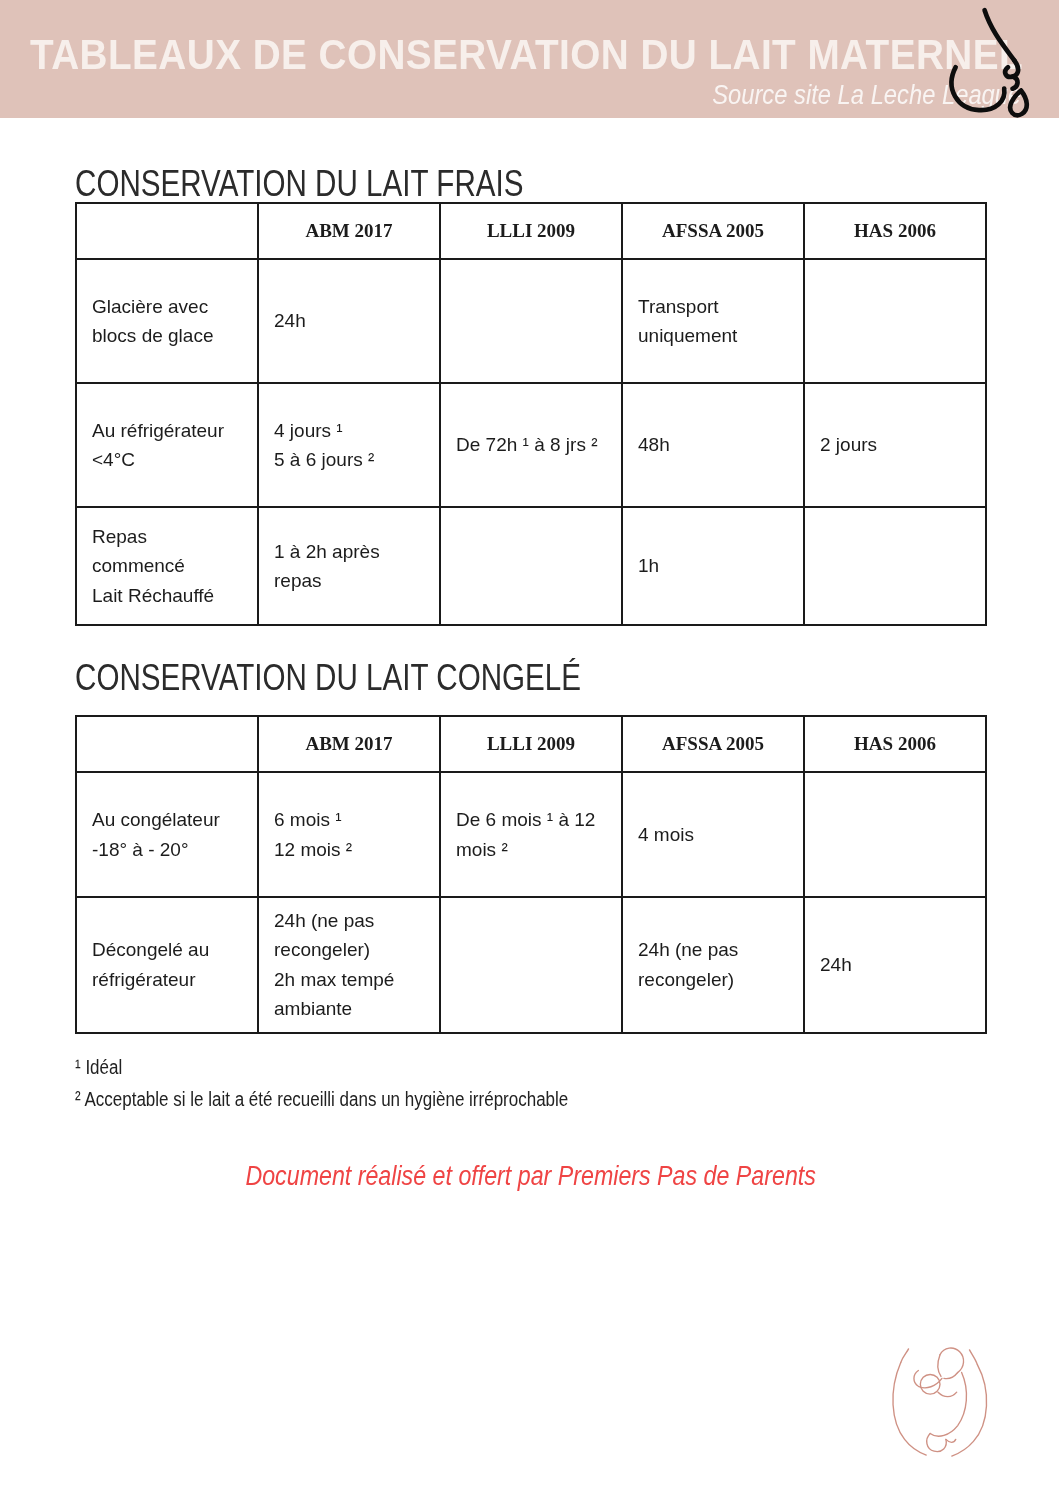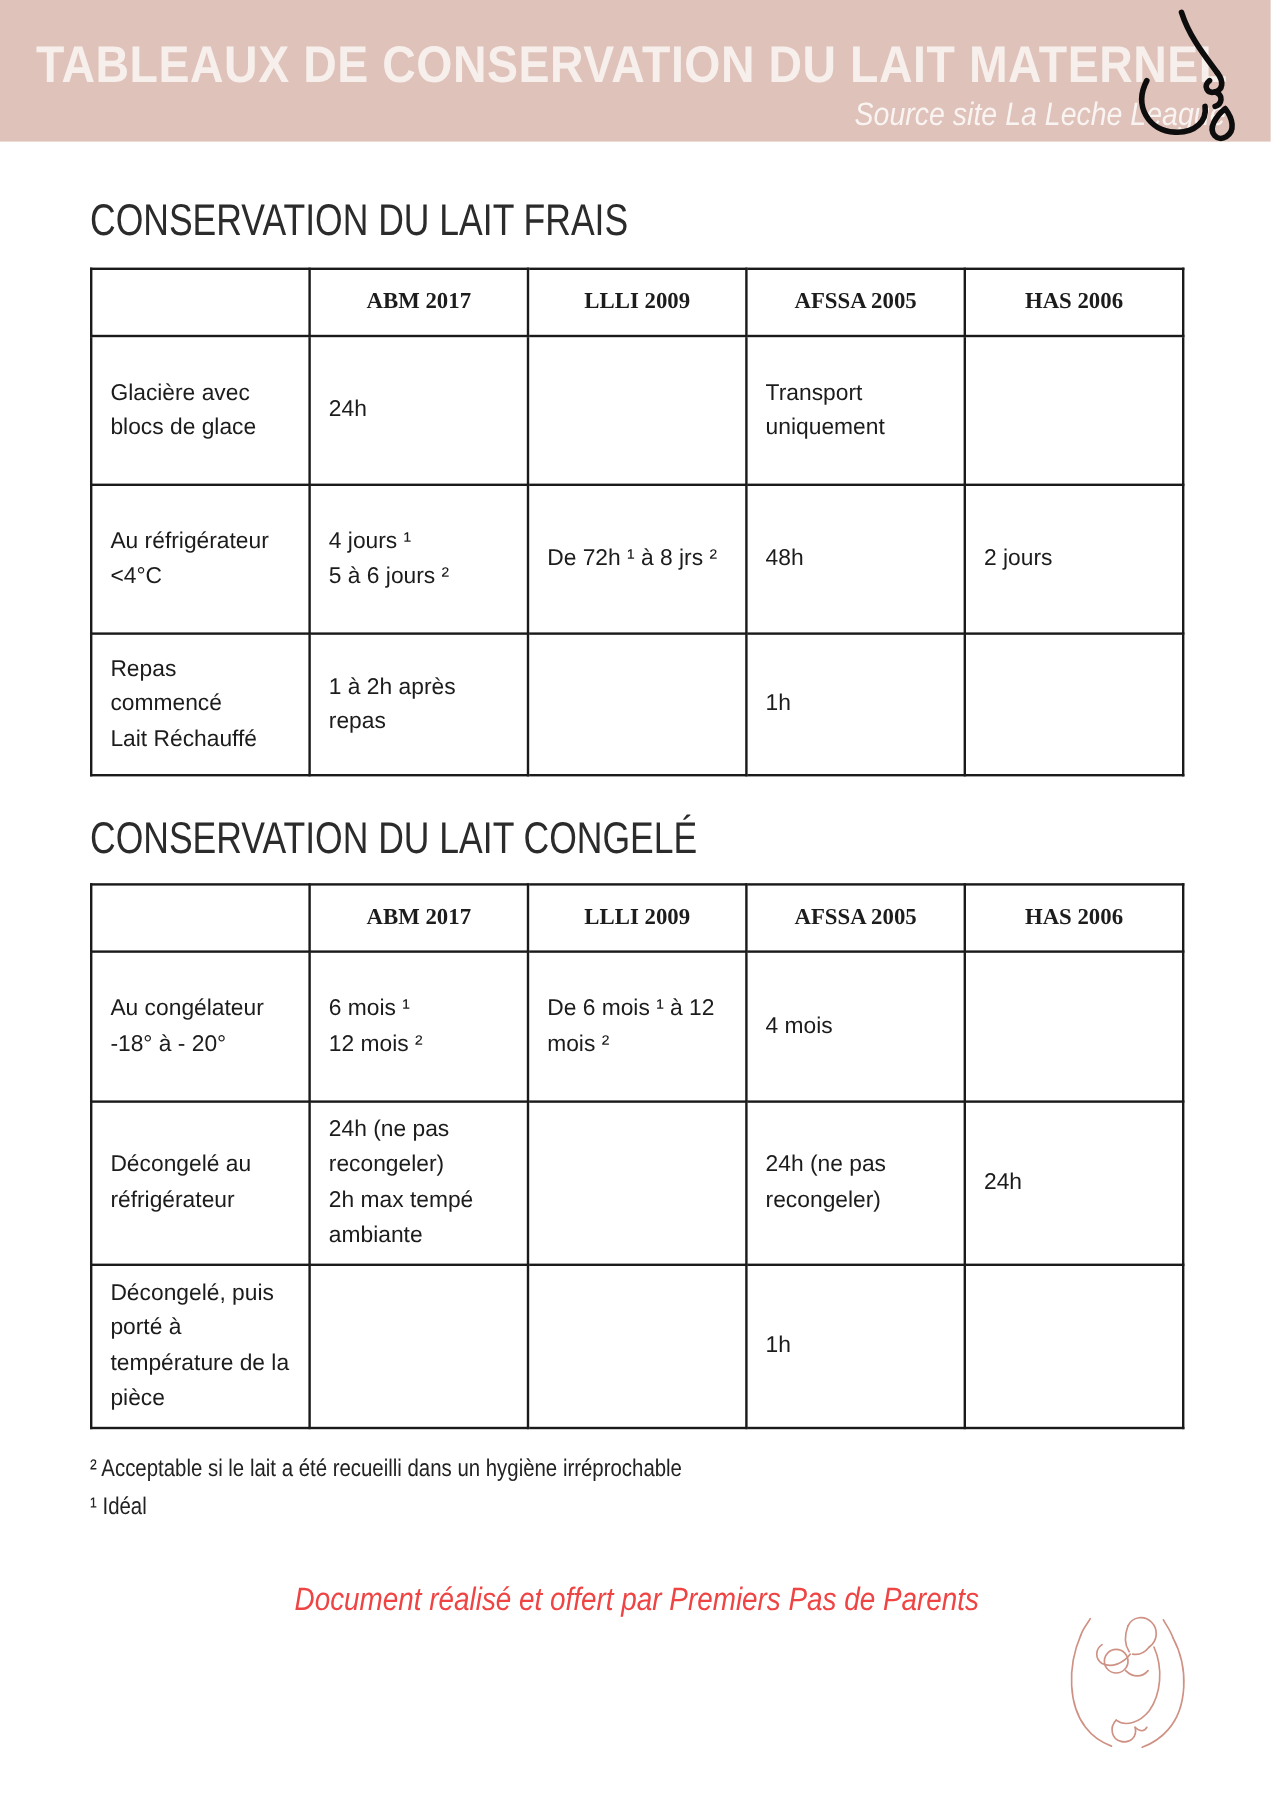--- a/index.html
+++ b/index.html
@@ -21,21 +21,21 @@
     position:absolute; right:38px; top:80px; font-size:27px; font-style:italic;
     color:rgba(255,255,255,.82); margin:0;
   }
   .source .cond { transform:scaleX(.88); transform-origin:right center; }
   .breast-svg { position:absolute; top:4px; right:10px; }
 
   
   .content { padding:0 72px 0 75px; }
   h2 { font-size:37px; font-weight:400; color:#2b2b2b; margin:0; line-height:1; }
   h2 .cond { transform:scaleX(.8); }
-  .h2-frais   { padding-top:47px; padding-bottom:21px; }
+  .h2-frais   { padding-top:47px; }
   .h2-congele { padding-top:33px; padding-bottom:19px; }
 
   table { border-collapse:collapse; width:100%; table-layout:fixed; }
   th, td {
     border:2px solid #1a1a1a; font-size:19px; padding:8px 15px;
     vertical-align:middle; text-align:left; line-height:1.55;
   }
   th { font-weight:bold; text-align:center; height:56px; white-space:nowrap;font-family:Liberation Serif, serif; }
   td { white-space:pre-line; }
   tr.rh-124 td { height:124px; }
@@ -151,36 +151,26 @@
 réfrigérateur</td>
       <td>24h (ne pas
 recongeler)
 2h max tempé
 ambiante</td>
       <td></td>
       <td>24h (ne pas
 recongeler)</td>
       <td>24h</td>
     </tr>
-    <tr class="rh-128">
-      <td>Décongelé, puis
-porté à
-température de la
-pièce</td>
-      <td></td>
-      <td></td>
-      <td>1h</td>
-      <td></td>
-    </tr>
   </tbody>
     </table>
 
   <div class="footnotes">
+    <p><span class="cond">¹ Idéal</span></p>
     <p><span class="cond">² Acceptable si le lait a été recueilli dans un hygiène irréprochable</span></p>
-    <p><span class="cond">¹ Idéal</span></p>
   </div>
 
   <p class="footer-credit"><span class="cond">Document réalisé  et offert par Premiers Pas de Parents</span></p>
 </main>
 
 <svg class="logo-svg" width="118" height="138" viewBox="0 0 120 140" fill="none" stroke="#cf9184" stroke-width="1.4" stroke-linecap="round" stroke-linejoin="round">
   <path d="M20 30 C 8 58, 10 90, 24 108 C 30 116, 38 121, 46 124"></path>
   <path d="M20 30 C 22 24, 26 20, 28 16"></path>
   <path d="M98 32 C 112 58, 110 92, 94 110 C 88 117, 80 122, 72 125"></path>
   <path d="M98 32 C 96 26, 92 21, 90 17"></path>

